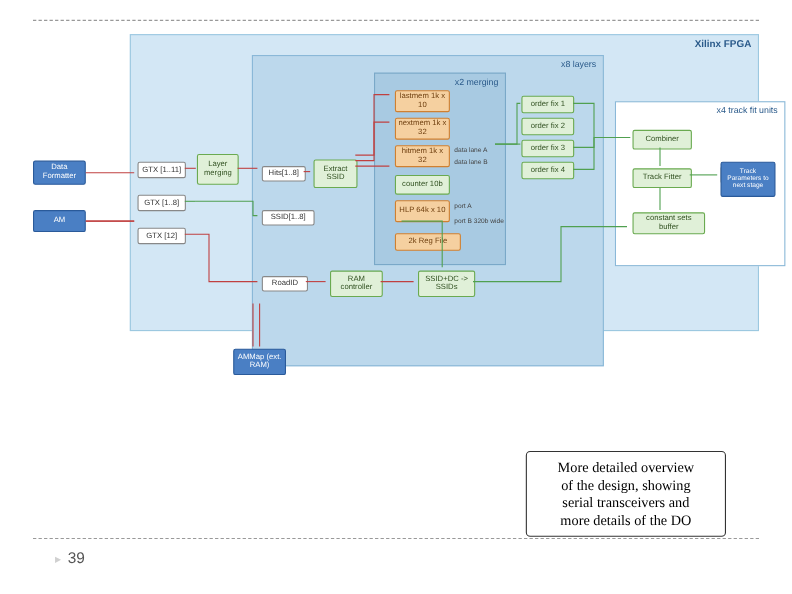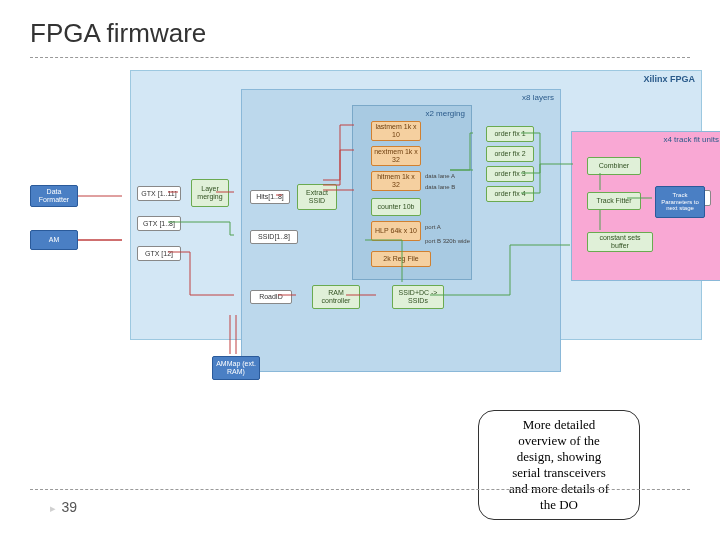--- a/index.html
+++ b/index.html
@@ -1,46 +1,45 @@
 <!DOCTYPE html>
 <html><head>
 <meta charset="utf-8">
 <style>
   * { box-sizing: border-box; margin: 0; padding: 0; }
   body { width: 720px; height: 540px; background: #fff; font-family: Arial, sans-serif; position: relative; overflow: hidden; }
   .slide { padding: 18px 30px; }
   .title { font-size: 26px; font-weight: 400; color: #333; margin-bottom: 8px; }
   .divider { border-top: 1px dashed #999; margin-bottom: 12px; }
   .diagram-area { position: relative; width: 660px; height: 330px; margin: 0 auto; }
-  .fpga-region { position: absolute; left: 100px; top: 0; width: 572px; height: 270px; background: #d3e7f5; border: 1px solid #9cc8e0; }
+  .fpga-region { position: absolute; left: 88px; top: 0; width: 572px; height: 270px; background: #d3e7f5; border: 1px solid #9cc8e0; }
   .fpga-label { position: absolute; right: 6px; top: 3px; font-size: 9px; color: #2a5a8a; font-weight: bold; }
   .layers-region { position: absolute; left: 110px; top: 18px; width: 320px; height: 283px; background: #bcd8ec; border: 1px solid #8ab8d8; }
   .layers-label { position: absolute; right: 6px; top: 3px; font-size: 8px; color: #2a5a8a; }
   .clones-region { position: absolute; left: 10px; top: 18px; width: 200px; height: 180px; background: #a8cae2; border: 1px solid #7aa8c8; }
   .clones-label { position: absolute; right: 6px; top: 3px; font-size: 8px; color: #2a5a8a; }
-  .fit-region { position: absolute; left: 440px; top: 60px; width: 155px; height: 150px; background: #f9a8d4; border: 1px solid #8ab8d8; }
+  .fit-region { position: absolute; left: 440px; top: 60px; width: 155px; height: 150px; background: #ffffff; border: 1px solid #8ab8d8; }
   .fit-label { position: absolute; right: 6px; top: 3px; font-size: 8px; color: #2a5a8a; }
   .blk { position: absolute; border: 1px solid; border-radius: 2px; font-size: 7px; text-align: center; display: flex; align-items: center; justify-content: center; padding: 1px 2px; line-height: 1.1; }
   .blk-blue { background: #4a7fc4; border-color: #2a5a9a; color: #fff; }
   .blk-green { background: #e0f0d8; border-color: #6aaa50; color: #305020; }
   .blk-orange { background: #f5d0a0; border-color: #d08030; color: #704010; }
   .blk-white { background: #fff; border-color: #888; color: #333; }
   .lbl-tiny { position: absolute; font-size: 6px; color: #444; }
-  .callout { position: absolute; left: 478px; top: 410px; width: 162px; border: 1px solid #333; border-radius: 16px; padding: 6px 25px; font-family: 'Times New Roman', serif; font-size: 13px; text-align: center; background: #fff; }
+  .callout { position: absolute; left: 478px; top: 410px; width: 182px; border: 1px solid #333; border-radius: 4px; padding: 6px 25px; font-family: 'Times New Roman', serif; font-size: 13px; text-align: center; background: #fff; }
   .pagenum { position: absolute; left: 50px; bottom: 25px; font-size: 14px; color: #555; }
   .pagenum::before { content: "▸"; color: #d0d0d0; margin-right: 6px; font-size: 11px; }
   .bottom-divider { position: absolute; left: 30px; right: 30px; bottom: 50px; border-top: 1px dashed #999; }
   svg.arrows { position: absolute; left: 0; top: 0; width: 660px; height: 330px; pointer-events: none; }
   svg.arrows line, svg.arrows path { stroke-width: 1; fill: none; }
 </style>
 </head>
 <body>
 
 <div class="slide">
-  <div class="title">FPGA firmware</div>
   <div class="divider"></div>
 
   <div class="diagram-area">
 
     <div class="blk blk-blue" style="left:0;top:115px;width:48px;height:22px">Data Formatter</div>
     <div class="blk blk-blue" style="left:0;top:160px;width:48px;height:20px">AM</div>
 
     <div class="fpga-region">
       <div class="fpga-label">Xilinx FPGA</div>
 

